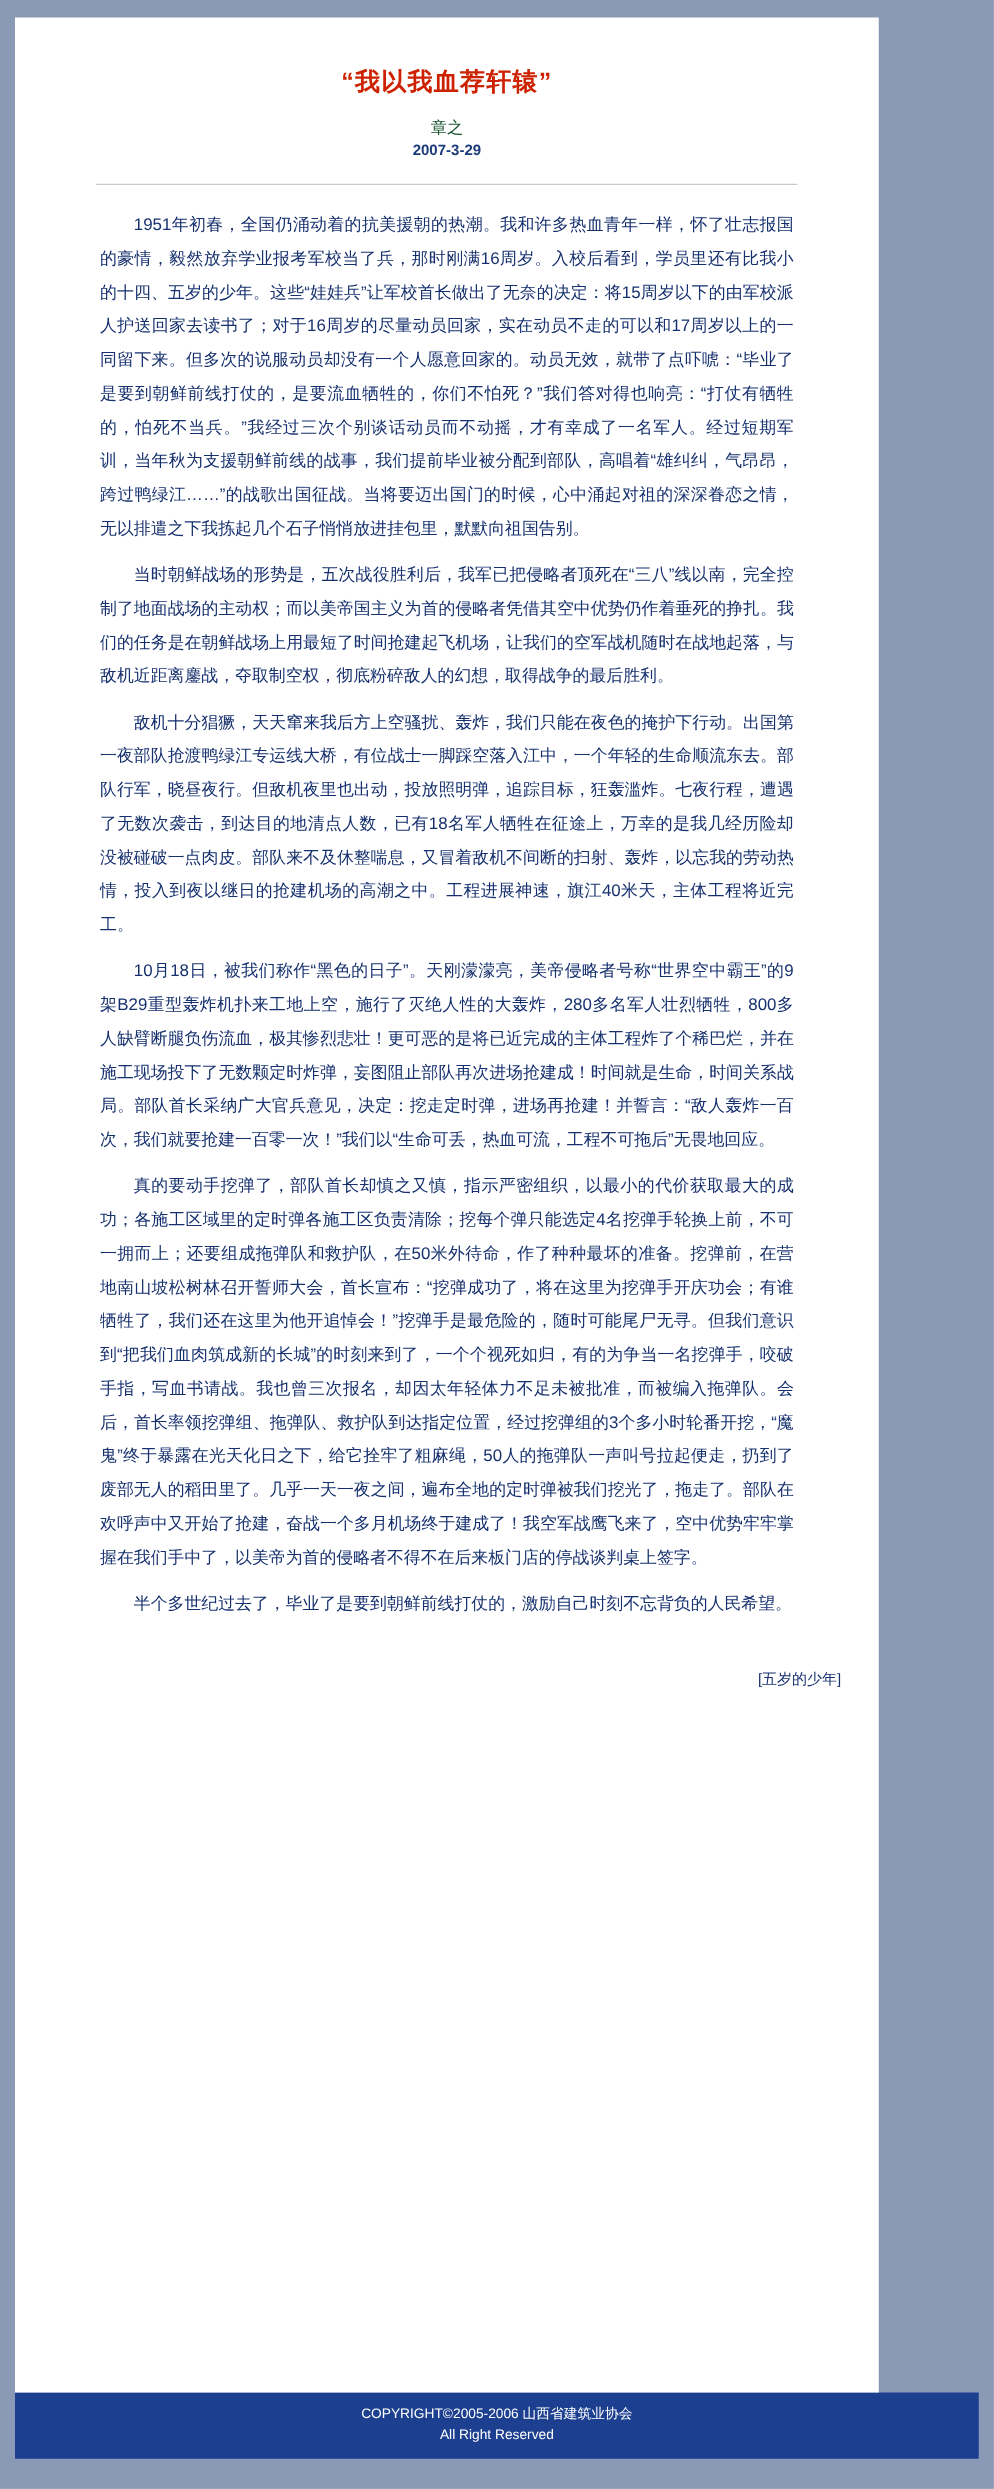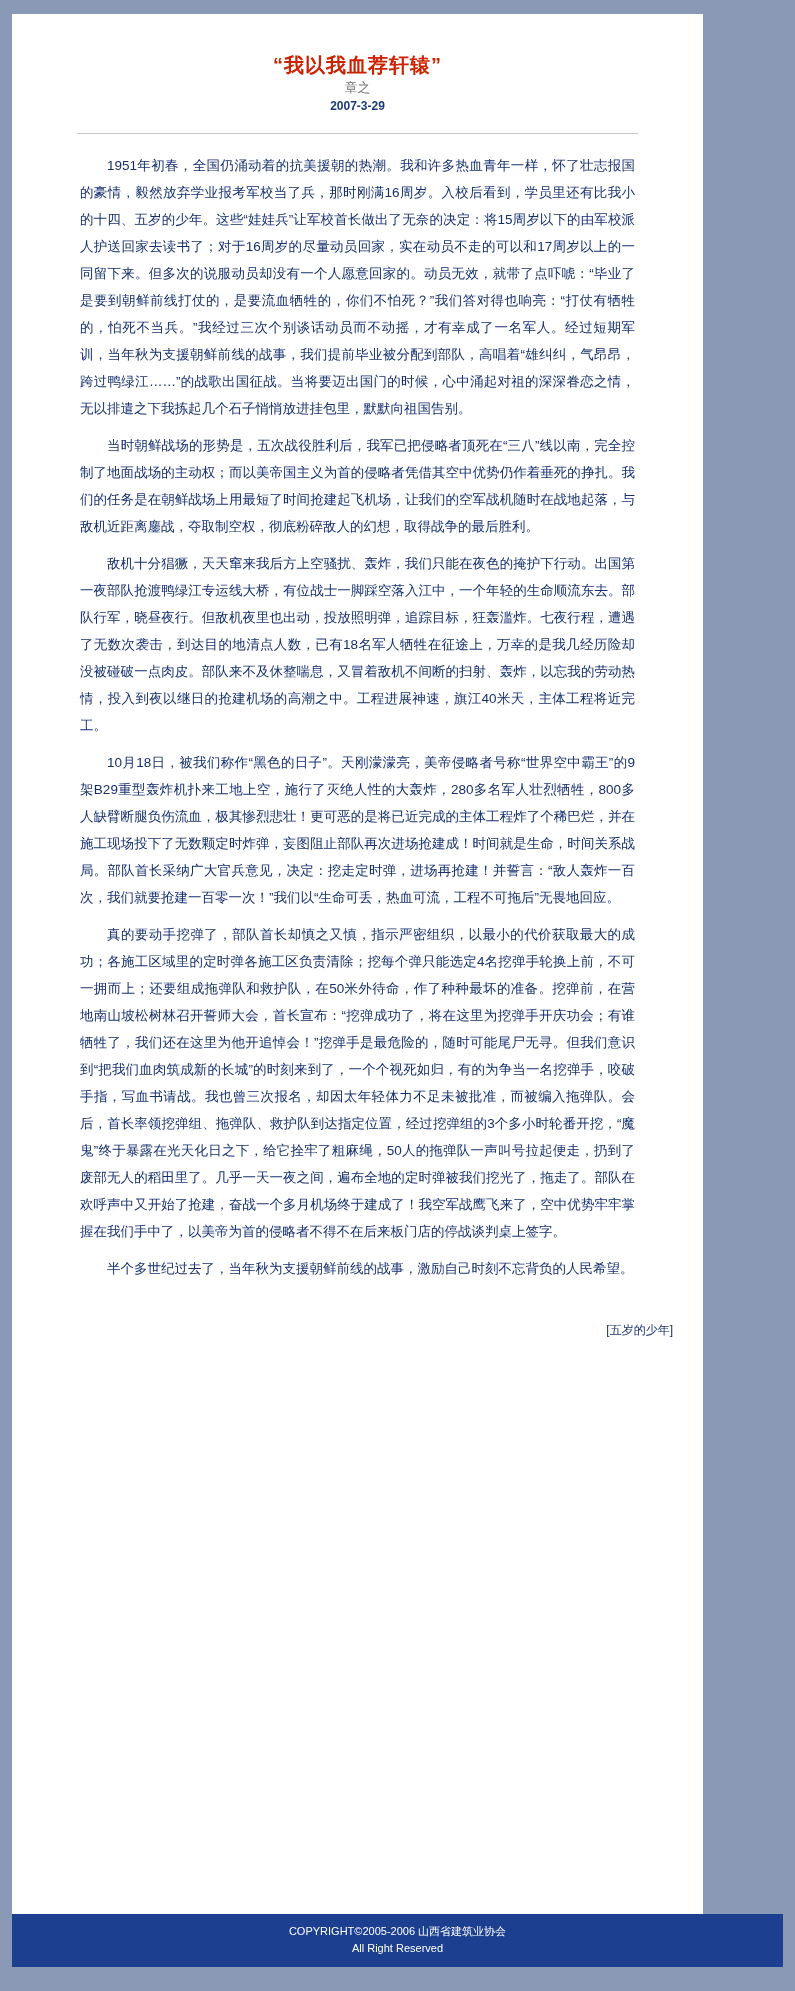--- a/index.html
+++ b/index.html
@@ -29,21 +29,22 @@
     font-size: 20px;
     font-weight: bold;
     text-align: center;
     letter-spacing: 1px;
     margin: 12px 0 0 0;
     font-family: "Liberation Sans", sans-serif;
   }
   .doc-author {
     text-align: center;
     font-size: 13px;
-    color: #737373;
+    color: #14532d;
+    margin-top: 14px;
   }
   .doc-date {
     text-align: center;
     font-size: 12px;
     color: #1b3b7a;
     font-weight: bold;
     margin-top: 2px;
   }
   .divider {
     border: none;
@@ -105,21 +106,21 @@
     <div class="doc-date">2007-3-29</div>
 
     <hr class="divider">
 
     <div class="body-wrap">
       <p class="para">1951年初春，全国仍涌动着的抗美援朝的热潮。我和许多热血青年一样，怀了壮志报国的豪情，毅然放弃学业报考军校当了兵，那时刚满16周岁。入校后看到，学员里还有比我小的十四、五岁的少年。这些“娃娃兵”让军校首长做出了无奈的决定：将15周岁以下的由军校派人护送回家去读书了；对于16周岁的尽量动员回家，实在动员不走的可以和17周岁以上的一同留下来。但多次的说服动员却没有一个人愿意回家的。动员无效，就带了点吓唬：“毕业了是要到朝鲜前线打仗的，是要流血牺牲的，你们不怕死？”我们答对得也响亮：“打仗有牺牲的，怕死不当兵。”我经过三次个别谈话动员而不动摇，才有幸成了一名军人。经过短期军训，当年秋为支援朝鲜前线的战事，我们提前毕业被分配到部队，高唱着“雄纠纠，气昂昂，跨过鸭绿江……”的战歌出国征战。当将要迈出国门的时候，心中涌起对祖的深深眷恋之情，无以排遣之下我拣起几个石子悄悄放进挂包里，默默向祖国告别。</p>
       <p class="para">当时朝鲜战场的形势是，五次战役胜利后，我军已把侵略者顶死在“三八”线以南，完全控制了地面战场的主动权；而以美帝国主义为首的侵略者凭借其空中优势仍作着垂死的挣扎。我们的任务是在朝鲜战场上用最短了时间抢建起飞机场，让我们的空军战机随时在战地起落，与敌机近距离鏖战，夺取制空权，彻底粉碎敌人的幻想，取得战争的最后胜利。</p>
       <p class="para">敌机十分猖獗，天天窜来我后方上空骚扰、轰炸，我们只能在夜色的掩护下行动。出国第一夜部队抢渡鸭绿江专运线大桥，有位战士一脚踩空落入江中，一个年轻的生命顺流东去。部队行军，晓昼夜行。但敌机夜里也出动，投放照明弹，追踪目标，狂轰滥炸。七夜行程，遭遇了无数次袭击，到达目的地清点人数，已有18名军人牺牲在征途上，万幸的是我几经历险却没被碰破一点肉皮。部队来不及休整喘息，又冒着敌机不间断的扫射、轰炸，以忘我的劳动热情，投入到夜以继日的抢建机场的高潮之中。工程进展神速，旗江40米天，主体工程将近完工。</p>
       <p class="para">10月18日，被我们称作“黑色的日子”。天刚濛濛亮，美帝侵略者号称“世界空中霸王”的9架B29重型轰炸机扑来工地上空，施行了灭绝人性的大轰炸，280多名军人壮烈牺牲，800多人缺臂断腿负伤流血，极其惨烈悲壮！更可恶的是将已近完成的主体工程炸了个稀巴烂，并在施工现场投下了无数颗定时炸弹，妄图阻止部队再次进场抢建成！时间就是生命，时间关系战局。部队首长采纳广大官兵意见，决定：挖走定时弹，进场再抢建！并誓言：“敌人轰炸一百次，我们就要抢建一百零一次！”我们以“生命可丢，热血可流，工程不可拖后”无畏地回应。</p>
       <p class="para">真的要动手挖弹了，部队首长却慎之又慎，指示严密组织，以最小的代价获取最大的成功；各施工区域里的定时弹各施工区负责清除；挖每个弹只能选定4名挖弹手轮换上前，不可一拥而上；还要组成拖弹队和救护队，在50米外待命，作了种种最坏的准备。挖弹前，在营地南山坡松树林召开誓师大会，首长宣布：“挖弹成功了，将在这里为挖弹手开庆功会；有谁牺牲了，我们还在这里为他开追悼会！”挖弹手是最危险的，随时可能尾尸无寻。但我们意识到“把我们血肉筑成新的长城”的时刻来到了，一个个视死如归，有的为争当一名挖弹手，咬破手指，写血书请战。我也曾三次报名，却因太年轻体力不足未被批准，而被编入拖弹队。会后，首长率领挖弹组、拖弹队、救护队到达指定位置，经过挖弹组的3个多小时轮番开挖，“魔鬼”终于暴露在光天化日之下，给它拴牢了粗麻绳，50人的拖弹队一声叫号拉起便走，扔到了废部无人的稻田里了。几乎一天一夜之间，遍布全地的定时弹被我们挖光了，拖走了。部队在欢呼声中又开始了抢建，奋战一个多月机场终于建成了！我空军战鹰飞来了，空中优势牢牢掌握在我们手中了，以美帝为首的侵略者不得不在后来板门店的停战谈判桌上签字。</p>
-      <p class="para">半个多世纪过去了，当年秋为支援朝鲜前线的战事，激励自己时刻不忘背负的人民希望。</p>
+      <p class="para">半个多世纪过去了，毕业了是要到朝鲜前线打仗的，激励自己时刻不忘背负的人民希望。</p>
     </div>
 
 
     <div class="close-row">
       <a href="#" class="close-link">[五岁的少年]</a>
     </div>
 
   </div>
 
   <div class="footer">

